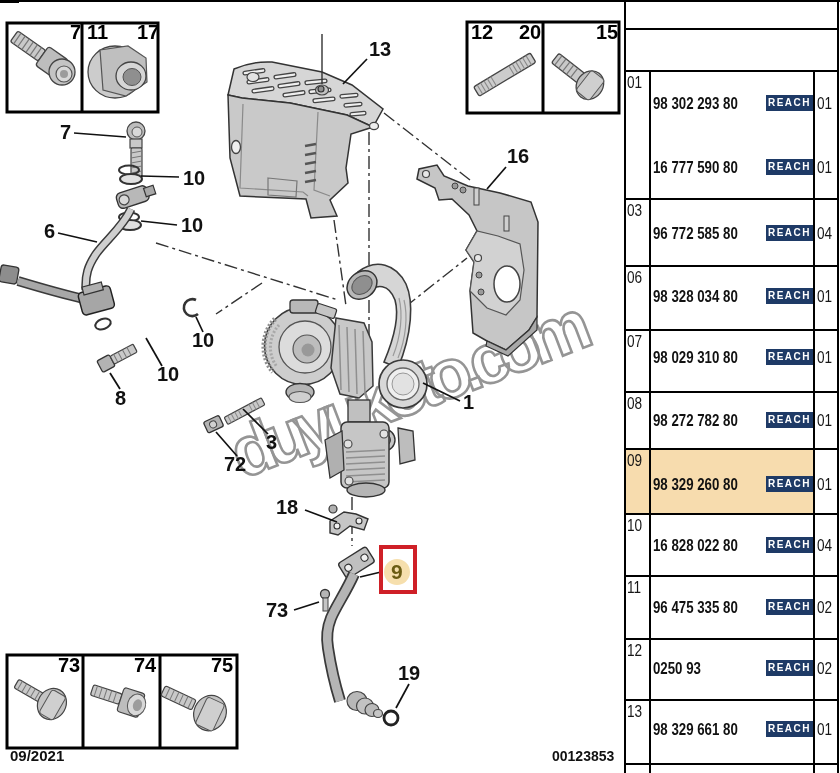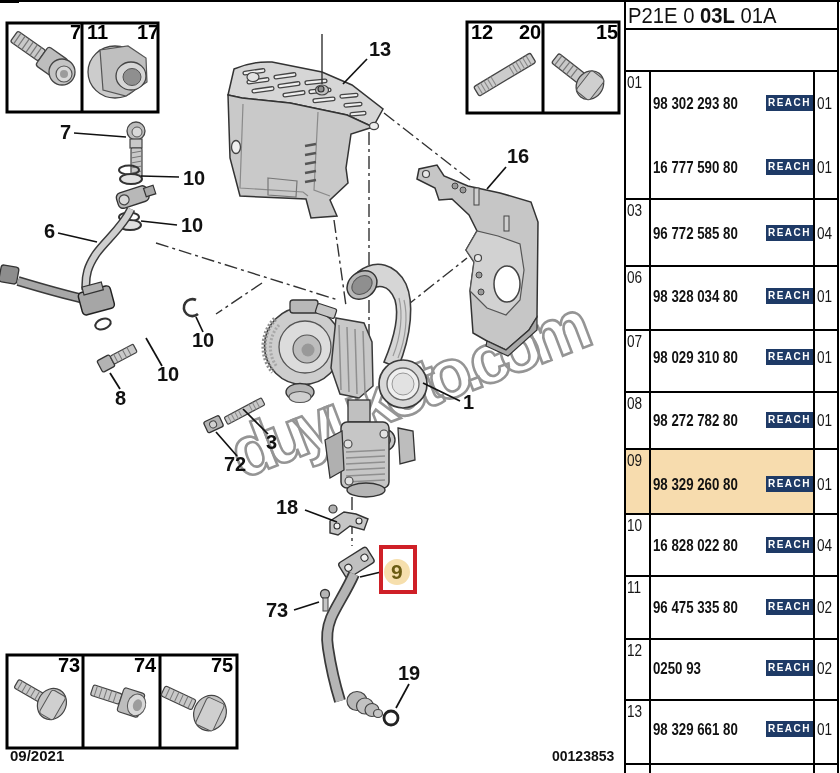--- a/index.html
+++ b/index.html
@@ -410,24 +410,20 @@
   <g>
     <rect x="381" y="547" width="34" height="45" fill="#fff" stroke="#cf2027" stroke-width="4"></rect>
     <circle cx="397" cy="572" r="13" fill="#f6dfad"></circle>
     <text x="391" y="579" font-size="21" font-weight="bold" fill="#6b5c13">9</text>
   </g>
 
   <text x="10" y="761" font-size="15" font-weight="bold" fill="#111">09/2021</text>
   <text x="552" y="761" font-size="14" font-weight="bold" fill="#111">00123853</text>
 </svg>
 
-<div class="abs" style="left:624px;top:0;width:216px;height:773px">
-
-  <div class="abs" style="left:4px;top:3px;font-size:22px;color:#111;white-space:nowrap;transform:scaleX(0.92);transform-origin:0 0">P21E 0 <b>03L</b> 01A</div>
-</div>
 
 <div class="abs" style="left:625px;top:449px;width:188px;height:64px;background:#f7dcae"></div>
 
 <div class="hl" style="left:624px;top:0;width:216px"></div>
 <div class="vl" style="left:624px;top:0;height:773px"></div>
 <div class="vl" style="left:837px;top:0;height:773px"></div>
 <div class="hl" style="left:624px;top:28px;width:214px"></div>
 <div class="hl" style="left:624px;top:70px;width:214px"></div>
 <div class="hl" style="left:624px;top:198px;width:214px"></div>
 <div class="hl" style="left:624px;top:265px;width:214px"></div>

